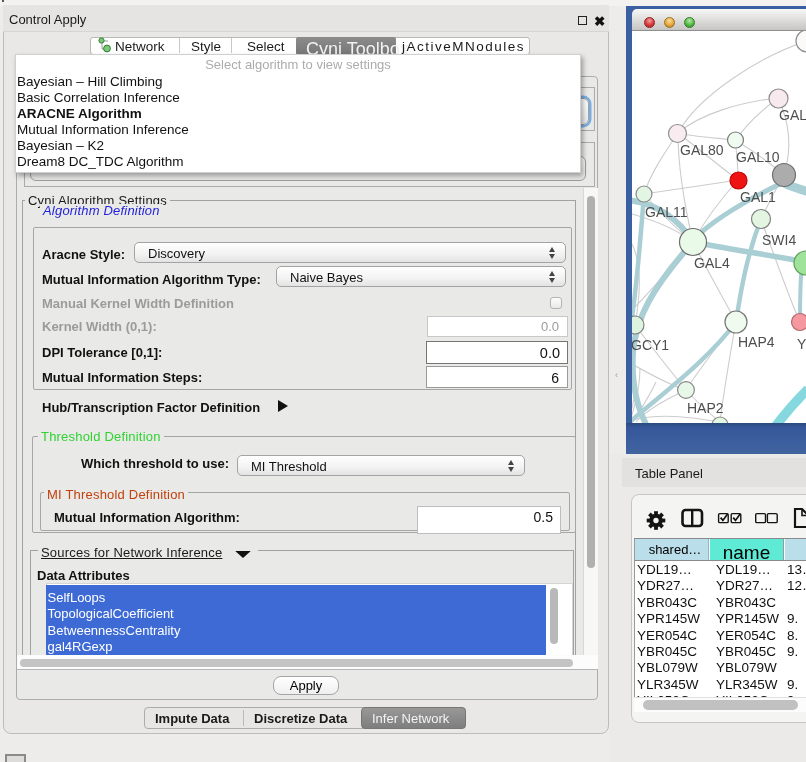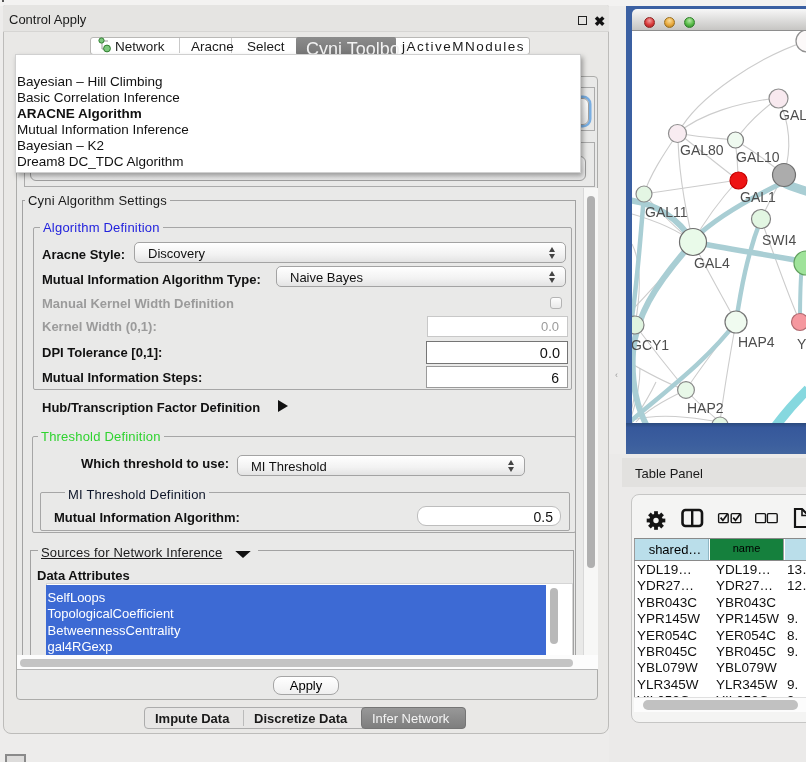--- a/index.html
+++ b/index.html
@@ -32,37 +32,37 @@
 <div class="abs" style="left:98px; top:37px;">
  <svg width="14" height="16">
   <line x1="4" y1="4" x2="10" y2="4" stroke="#9a9a9a" stroke-width="1"></line>
   <line x1="4" y1="4" x2="4" y2="12" stroke="#9a9a9a" stroke-width="1"></line>
   <line x1="4" y1="12" x2="8" y2="12" stroke="#9a9a9a" stroke-width="1"></line>
   <circle cx="3.5" cy="3.5" r="2.6" fill="#7DC87D" stroke="#2E7D2E" stroke-width="1"></circle>
   <circle cx="9" cy="11.5" r="3.4" fill="#7DC87D" stroke="#2E7D2E" stroke-width="1"></circle>
  </svg>
 </div>
 <div class="abs" style="left:115px; top:39px; font-size:13.5px; color:#1A1A1A;">Network</div>
-<div class="abs" style="left:191px; top:39px; font-size:13.5px; color:#1A1A1A;">Aracne</div>
+<div class="abs" style="left:191px; top:39px; font-size:13.5px; color:#1A1A1A;">Style</div>
 <div class="abs" style="left:247px; top:39px; font-size:13.5px; color:#1A1A1A;">Select</div>
 <div class="abs" style="left:306px; top:39px; font-size:18px; color:#F2F2F2;">Cyni Toolbox</div>
 <div class="abs" style="left:402px; top:39px; font-size:13.5px; letter-spacing:1.5px; color:#1A1A1A;">jActiveMNodules</div>
 
 <div class="abs" style="left:16px; top:76px; width:582px; height:624px; background:#E9E9E8; border:1px solid #ACACAA; border-radius:4px;"></div>
 
 <div class="abs" style="left:24px; top:87px; width:571px; height:44px; border:1px solid #ABABAB;"></div>
 <div class="abs" style="left:32px; top:98px; width:557px; height:27px; border-radius:6px; background:linear-gradient(#FFF,#E9E9E9); border:1px solid #A0A0A0; box-shadow:0 0 0 2.5px #79AEE2;"></div>
 <div class="abs" style="left:24px; top:142px; width:571px; height:45px; border:1px solid #ABABAB;"></div>
 <div class="abs" style="left:30px; top:156px; width:556px; height:25px; border-radius:6px; background:linear-gradient(#FFF,#E6E6E6); border:1px solid #9E9E9E;"></div>
 
 <div class="abs" style="left:22px; top:200px; width:554px; height:456px; border:1px solid #A2A2A2; border-bottom:none;"></div>
 <div class="grouplbl" style="left:25px; top:194px; color:#1A1A1A;">Cyni Algorithm Settings</div>
 
 <div class="abs" style="left:33px; top:227px; width:539px; height:163px; border:1px solid #A6A6A6; border-radius:2px;"></div>
-<div class="grouplbl" style="left:40px; top:221px; color:#2222DD;">Algorithm Definition</div>
+<div class="grouplbl" style="left:40px; top:204px; color:#2222DD;font-style:italic;">Algorithm Definition</div>
 
 <div class="lbl" style="left:42px; top:247px;">Aracne Style:</div>
 <div class="combo" style="left:134px; top:242px; width:432px; height:21px;">
       <span class="txt">Discovery</span>
       <span class="updown"></span>
     </div>
 <div class="lbl" style="left:42px; top:272px;">Mutual Information Algorithm Type:</div>
 <div class="combo" style="left:276px; top:266px; width:290px; height:21px;">
       <span class="txt">Naive Bayes</span>
       <span class="updown"></span>
@@ -81,23 +81,23 @@
 
 <div class="abs" style="left:32px; top:436px; width:544px; height:97px; border:1px solid #A6A6A6; border-radius:2px;"></div>
 <div class="grouplbl" style="left:38px; top:430px; color:#2FD32F;">Threshold Definition</div>
 <div class="lbl" style="left:81px; top:456px;">Which threshold to use:</div>
 <div class="combo" style="left:237px; top:455px; width:288px; height:21px;">
       <span class="txt">MI Threshold</span>
       <span class="updown"></span>
     </div>
 
 <div class="abs" style="left:40px; top:492px; width:530px; height:39px; border:1px solid #A6A6A6; border-radius:2px;"></div>
-<div class="grouplbl" style="left:44px; top:488px; color:#0f172a;margin-left:21px;">MI Threshold Definition</div>
+<div class="grouplbl" style="left:44px; top:488px; color:#c2410c;">MI Threshold Definition</div>
 <div class="lbl" style="left:54px; top:510px;">Mutual Information Algorithm:</div>
-<div class="field" style="left:417px; top:506px; width:144px; height:20px; padding:2px 7px 0 0; font-size:14px;border-radius:9px;">0.5</div>
+<div class="field" style="left:417px; top:506px; width:144px; height:28px; padding:2px 7px 0 0; font-size:14px;">0.5</div>
 
 <div class="abs" style="left:30px; top:550px; width:544px; height:107px; border:1px solid #A2A2A2;"></div>
 <div class="abs" style="left:214px; top:549px; width:44px; height:3px; background:#E9E9E8;"></div>
 <div class="grouplbl" style="left:38px; top:545.5px; color:#1A1A1A;text-decoration:underline;">Sources for Network Inference</div>
 <div class="abs" style="left:233px; top:549px; width:0; height:0; border-left:10px solid transparent; border-right:10px solid transparent; border-top:9px solid #111; background:#E9E9E8;"></div>
 <div class="abs" style="left:229px; top:549px; width:28px; height:2px; background:#E9E9E8;"></div>
 <div class="lbl" style="left:37px; top:568px;">Data Attributes</div>
 
 <div class="abs" style="left:46px; top:583px; width:527px; height:74px; background:#FFF; border:1px solid #D5D5D5;"></div>
 <div class="abs" style="left:46px; top:585px; width:500px; height:69.5px; background:#3D6AD4;"></div>
@@ -113,20 +113,21 @@
 <div class="abs" style="left:273px; top:676px; width:66px; height:19px; background:linear-gradient(#FFF,#EFEFEF); border:1px solid #A5A5A5; border-radius:8px; text-align:center; font-size:13px; padding-top:1px;">Apply</div>
 
 <div class="abs" style="left:144px; top:707px; width:322px; height:22px; background:#E7E6E5; border:1px solid #ACACAC; border-radius:4px;"></div>
 <div class="abs" style="left:361px; top:707px; width:105px; height:22px; background:linear-gradient(#989898,#7E7E7E); border-radius:4px; border:1px solid #757575;"></div>
 <div class="abs" style="left:243px; top:710px; width:1px; height:16px; background:#BBB;"></div>
 <div class="abs" style="left:155px; top:710.5px; font-size:13px; font-weight:bold; color:#1A1A1A;">Impute Data</div>
 <div class="abs" style="left:254px; top:710.5px; font-size:13px; font-weight:bold; color:#1A1A1A;">Discretize Data</div>
 <div class="abs" style="left:372px; top:710.5px; font-size:13px; color:#F4F4F4;">Infer Network</div>
 
 <div class="abs" style="left:15px; top:54px; width:566px; height:119px; background:#FFF; border:1px solid #D0D0D0; box-shadow:2px 3px 5px rgba(0,0,0,0.35);"></div>
+<div class="abs" style="left:15px; top:57px; width:566px; text-align:center; font-size:13px; color:#ACACAC;">Select algorithm to view settings</div>
 <div class="abs" style="left:17px; top:74px; font-size:13.5px; color:#111; line-height:16.1px;">Bayesian – Hill Climbing<br>Basic Correlation Inference<br><span class="bold">ARACNE Algorithm</span><br>Mutual Information Inference<br>Bayesian – K2<br>Dream8 DC_TDC Algorithm</div>
 
 <div class="abs" style="left:2px; top:0; width:2px; height:2px; background:#555;"></div>
 
 <div class="abs" style="left:5px; top:754px; width:21px; height:12px; border:2px solid #8A8A8A; background:#DDDCDB;"></div>
 
 <div class="abs" style="left:615px; top:370px; font-size:9px; color:#999;">‹</div>
 
 <div class="abs" style="left:626px; top:6px; width:180px; height:448px; background:#3B60A2;"></div>
 <div class="abs" style="left:626px; top:423px; width:180px; height:31px; background:linear-gradient(#2B4A7D,#36589B 15%,#3C5F9E 70%,#42659F);"></div>
@@ -242,21 +243,21 @@
   <rect x="126.4" y="8.6" width="9.8" height="9" rx="1.2"></rect>
  </g>
  <path d="M154,22 v-18 h7 l6.5,6.5 v11.5 z" fill="none" stroke="#141414" stroke-width="2.2"></path>
  <path d="M161,4 v6.5 h6.5" fill="none" stroke="#141414" stroke-width="1.6"></path>
 </svg>
 </div>
 
 <div class="abs" style="left:634px; top:538px; width:172px; height:162px; background:#FFF; border-left:1px solid #9A9A9A;"></div>
 <div class="abs" style="left:634px; top:538px; width:172px; height:23px; border-top:1px solid #8A8A8A; border-bottom:1px solid #8A8A8A;"></div>
 <div class="abs" style="left:635px; top:539px; width:74px; height:21px; background:#BADEEA; border-right:1px solid #8FB6C4; text-align:center; font-size:13px; padding-top:2.5px;padding-left:7px;">shared…</div>
-<div class="abs" style="left:710px; top:539px; width:74px; height:21px; background:#15803d; border-right:1px solid #9A9A9A; text-align:center; font-size:11px; padding-top:2.5px;">name</div>
+<div class="abs" style="left:710px; top:539px; width:74px; height:21px; background:#5eead4; border-right:1px solid #9A9A9A; text-align:center; font-size:19px; padding-top:2.5px;">name</div>
 <div class="abs" style="left:785px; top:539px; width:21px; height:21px; background:#BADEEA; font-size:13px; padding-top:2.5px;"></div>
 
 <div class="abs" style="left:634px; top:562px; width:172px; height:136px; overflow:hidden; font-size:13.5px; color:#111;">
  <div style="position:absolute; left:3px; top:0; line-height:16.4px;">YDL19…<br>YDR27…<br>YBR043C<br>YPR145W<br>YER054C<br>YBR045C<br>YBL079W<br>YLR345W<br>YIL052C</div>
  <div style="position:absolute; left:82px; top:0; line-height:16.4px;">YDL19…<br>YDR27…<br>YBR043C<br>YPR145W<br>YER054C<br>YBR045C<br>YBL079W<br>YLR345W<br>YIL052C</div>
  <div style="position:absolute; left:153px; top:0; line-height:16.4px;">13…<br>12…<br><br>9.<br>8.<br>9.<br><br>9.<br>9.</div>
 </div>
 
 <div class="abs" style="left:634px; top:697px; width:172px; height:15px; background:#FCFCFC; border-top:1px solid #E0E0E0;"></div>
 <div class="abs" style="left:643px; top:699.5px; width:155px; height:10px; background:#C1C1C1; border-radius:5px;"></div>

